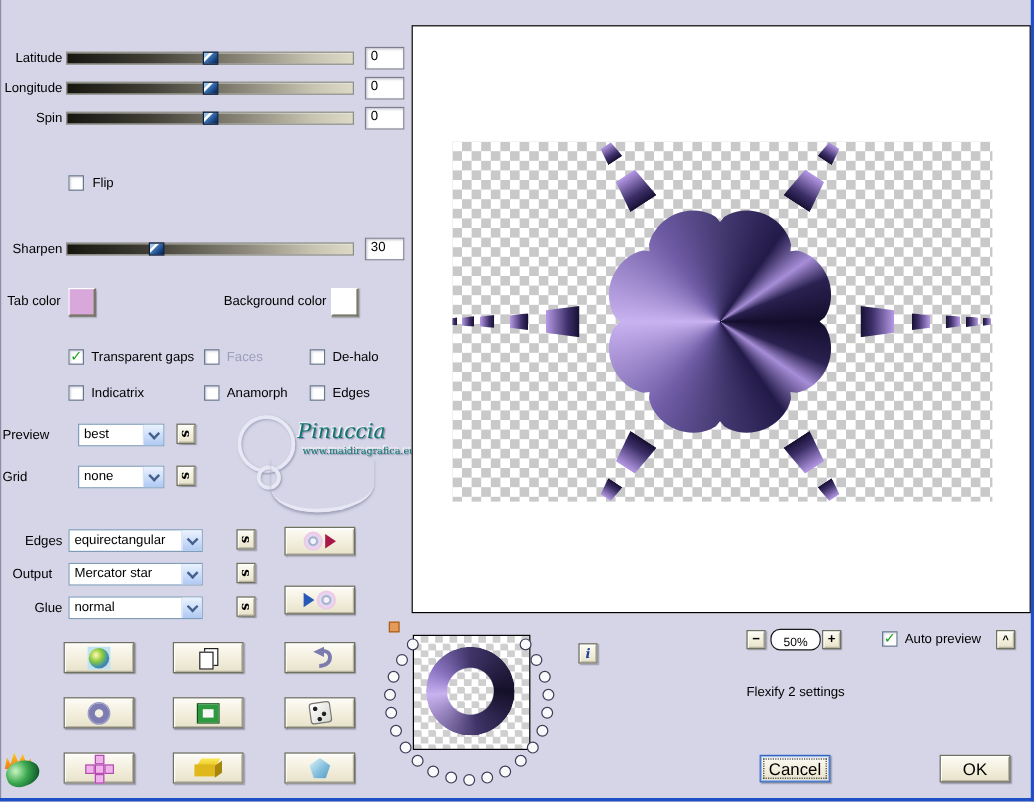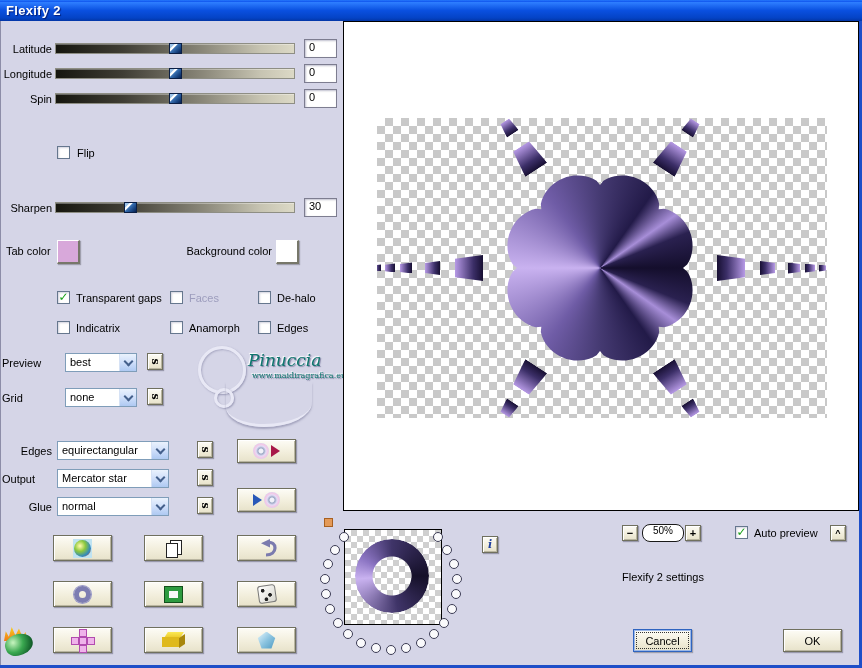--- a/index.html
+++ b/index.html
@@ -69,45 +69,42 @@
   .dot{position:absolute;width:8px;height:8px;border-radius:50%;background:#fafafc;border:1px solid #3c3c55;box-sizing:content-box;}
   #marker{position:absolute;left:8px;top:8px;width:7px;height:7px;background:#e49a58;border:1px solid #a86020;}
   #thumb{position:absolute;left:28px;top:19px;width:96px;height:94px;border:1px solid #000;
       background:conic-gradient(#cfcfcf 25%,#fff 0 50%,#cfcfcf 0 75%,#fff 0) 0 0/12px 12px;}
   #thumbRing{position:absolute;left:10px;top:9px;width:74px;height:74px;border-radius:50%;
       background:conic-gradient(from 0deg,#3f3468,#151029 90deg,#3f3468 170deg,#c9b2f0 265deg,#8d76c4 300deg,#3f3468 360deg);
       -webkit-mask:radial-gradient(circle,transparent 0 19px,#000 20px);mask:radial-gradient(circle,transparent 0 19px,#000 20px);}
   
   .tinybtn{width:16px;height:16px;font-weight:bold;font-size:11px;}
   #zoomPill{left:642px;top:524px;width:40px;height:16px;background:#fff;border:1px solid #1a1a1a;border-radius:8px;
-      display:flex;align-items:flex-start;justify-content:center;font-size:10px;cursor:pointer;}
-  .pushbtn{width:59px;height:23px;font-size:11px;}
+      display:flex;align-items:flex-end;justify-content:center;font-size:10px;cursor:pointer;}
+  .pushbtn{width:59px;height:23px;font-size:14px;}
   #cancelBtn{outline:1px dotted #333;outline-offset:-4px;border:1px solid #2f64c0;
       box-shadow:inset 0 0 0 1px #9cb8e8,1px 1px 1px rgba(0,0,0,.25);}
   
   .wm-text{position:absolute;font-family:"DejaVu Serif",serif;font-style:italic;color:#0f766e;
       text-shadow:1px 1px 1px rgba(115,115,150,.85),-1px -1px 1px #ffffff;}
   .wm-ring{position:absolute;border-radius:50%;border:3px solid #e8e8f5;
       box-shadow:1px 1px 2px rgba(115,115,150,.6),inset 1px 1px 2px rgba(115,115,150,.45);}
   .wm-arc{position:absolute;border-bottom:3px solid #e8e8f5;border-radius:0 0 100% 80%;
       box-shadow:0 2px 2px rgba(115,115,150,.5);}
   
   .pagei{position:relative;width:16px;height:16px;}
   .pagei i{position:absolute;width:10px;height:13px;background:#fff;border:1px solid #222;}
   .net{position:relative;width:23px;height:23px;}
   .net i{position:absolute;width:8px;height:8px;background:#efb3ea;border:1px solid #b24caf;box-sizing:border-box;}
 </style>
 </head>
 <body>
 
 <div id="root">
 
-  <div id="titlebar" class="abs">
-    <span class="t">Flexify 2</span>
-  </div>
 
   <div class="srow" style="top:41px">
     <span class="slabel">Latitude</span>
     <div class="strack">
         <div class="shandle" style="left: calc(50% - 6px);"></div>
       </div>
     <div class="sval">0</div>
   </div>
   <div class="srow" style="top:66px">
     <span class="slabel">Longitude</span>
@@ -189,21 +186,21 @@
       </span>
   </div>
   <div class="btn sbtn" style="left:197px;top:441px">
       <span>s</span>
     </div>
   <div class="btn bigbtn" style="left:237px;top:439px">
     <span class="cd"></span>
     <span class="tri" style="border-left:9px solid #a81848"></span>
   </div>
 
-  <span class="cblabel" style="left:2px;top:473px;width:50px;text-align:left">Output</span>
+  <span class="cblabel" style="left:2px;top:473px;width:50px;text-align:center">Output</span>
   <div class="combo" style="left:57px;top:469px;width:112px">
     <span class="cval">Mercator star</span>
     <span class="cbtn">
         <i class="chev"></i>
       </span>
   </div>
   <div class="btn sbtn" style="left:197px;top:469px">
       <span>s</span>
     </div>
 

